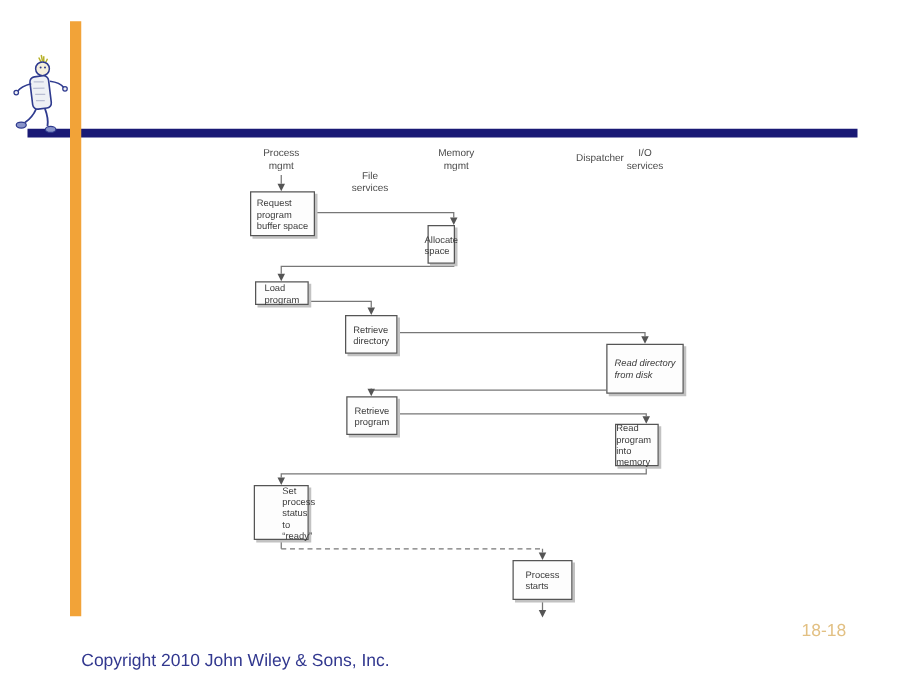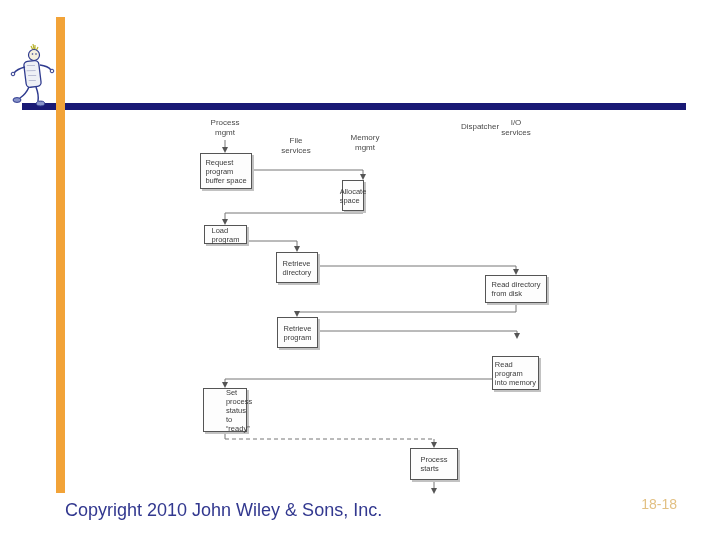--- a/index.html
+++ b/index.html
@@ -32,21 +32,21 @@
     font-size:8px; line-height:1.25; color:#4a4a4a; white-space:pre-line;
   }
   .fbox{
     position:absolute; box-sizing:border-box;
     background:#fdfdfd; border:1px solid #555; box-shadow:2px 2px 0 #c2c2c2;
     display:flex; align-items:center; justify-content:center; text-align:left;
     font-size:7.5px; line-height:1.2; color:#3c3c3c; white-space:pre-line;
   }
   
   .footer-copyright{
-    position:absolute; left:65px; top:500px; font-size:18px; color:#32388f; z-index:2;
+    position:absolute; left:65px; top:520px; font-size:14px; color:#32388f; z-index:2;
   }
   .footer-page{
     position:absolute; right:43px; top:496px; font-size:14px; color:#e2c083; z-index:2;
   }
 </style>
 </head>
 <body>
 
 <div class="slide">
 
@@ -111,40 +111,40 @@
         <path d="M37,269 h6 L40,275 z"></path>
         <path d="M246,329 h6 L249,335 z"></path>
         <path d="M246,375 h6 L249,381 z"></path>
       </g>
     </svg>
 
     <div class="col-h" style="left:40px;  top:5px;">Process
 mgmt</div>
     <div class="col-h" style="left:111px; top:23px;">File
 services</div>
-    <div class="col-h" style="left:180px; top:20px;">Memory
+    <div class="col-h" style="left:180px; top:5px;">Memory
 mgmt</div>
     <div class="col-h" style="left:247px; top:9px;margin-left:48px;">Dispatcher</div>
     <div class="col-h" style="left:331px; top:5px;">I/O
 services</div>
 
     <div class="fbox" style="left:15px;  top:40px;  width:52px; height:36px;">Request
 program
 buffer space</div>
     <div class="fbox" style="left:157px; top:67px;  width:22px; height:31px;">Allocate
 space</div>
     <div class="fbox" style="left:19px;  top:112px; width:43px; height:19px;">Load
 program</div>
     <div class="fbox" style="left:91px;  top:139px; width:42px; height:31px;">Retrieve
 directory</div>
-    <div class="fbox" style="left:300px; top:162px; width:62px; height:28px;">Read directory
+    <div class="fbox" style="left:300px; top:162px; width:62px; height:40px;font-style:italic;">Read directory
 from disk</div>
     <div class="fbox" style="left:92px;  top:204px; width:41px; height:31px;">Retrieve
 program</div>
-    <div class="fbox" style="left:307px; top:226px; width:47px; height:34px;margin-top:17px;">Read
+    <div class="fbox" style="left:307px; top:226px; width:35px; height:34px;">Read
 program
 into memory</div>
     <div class="fbox" style="left:18px;  top:275px; width:44px; height:44px;padding-left:28px;">Set
 process
 status to
 “ready”</div>
     <div class="fbox" style="left:225px; top:335px; width:48px; height:32px;">Process
 starts</div>
   </div>
 

